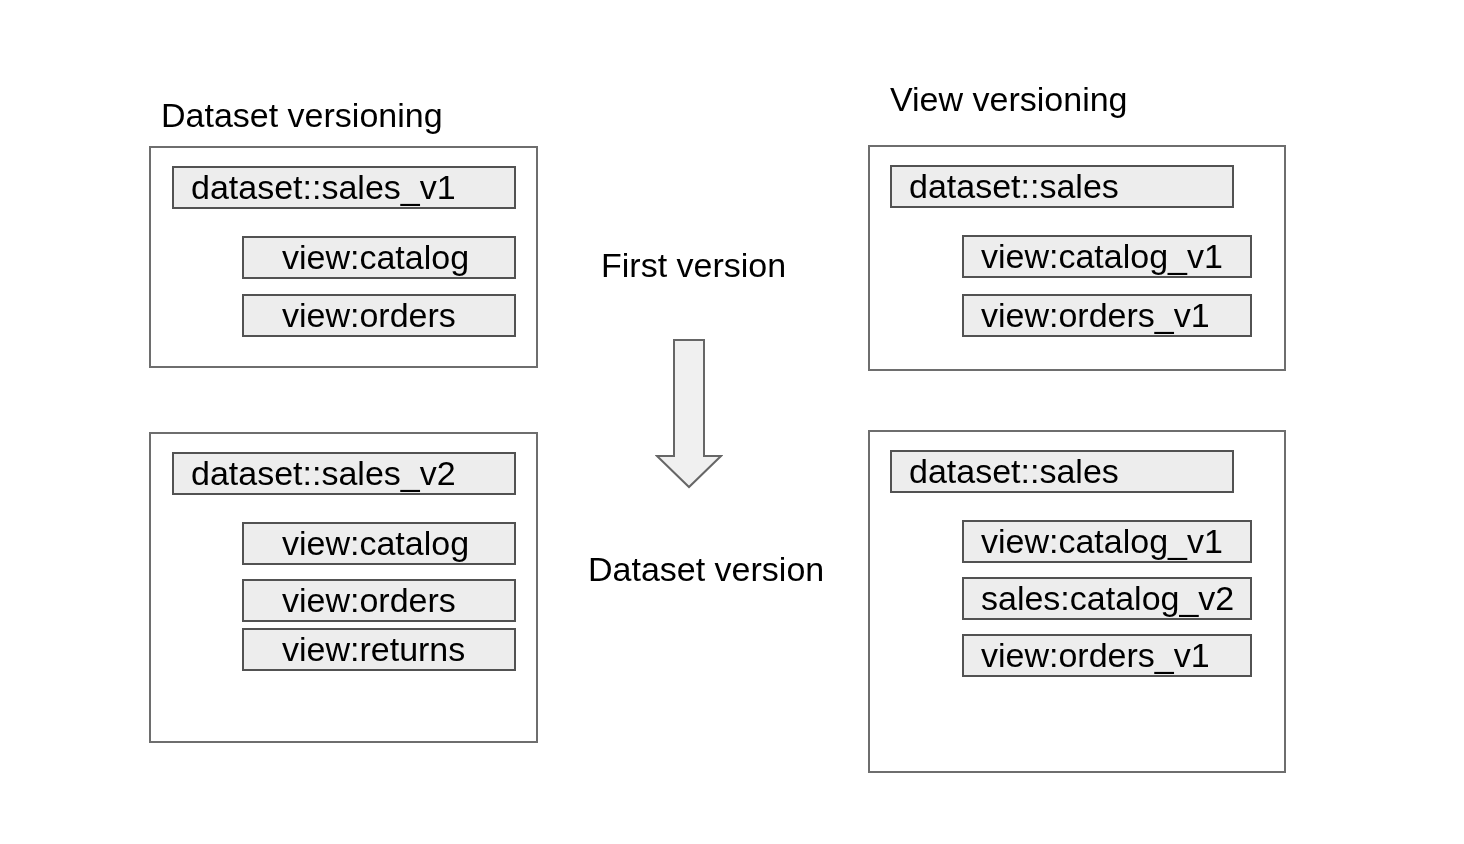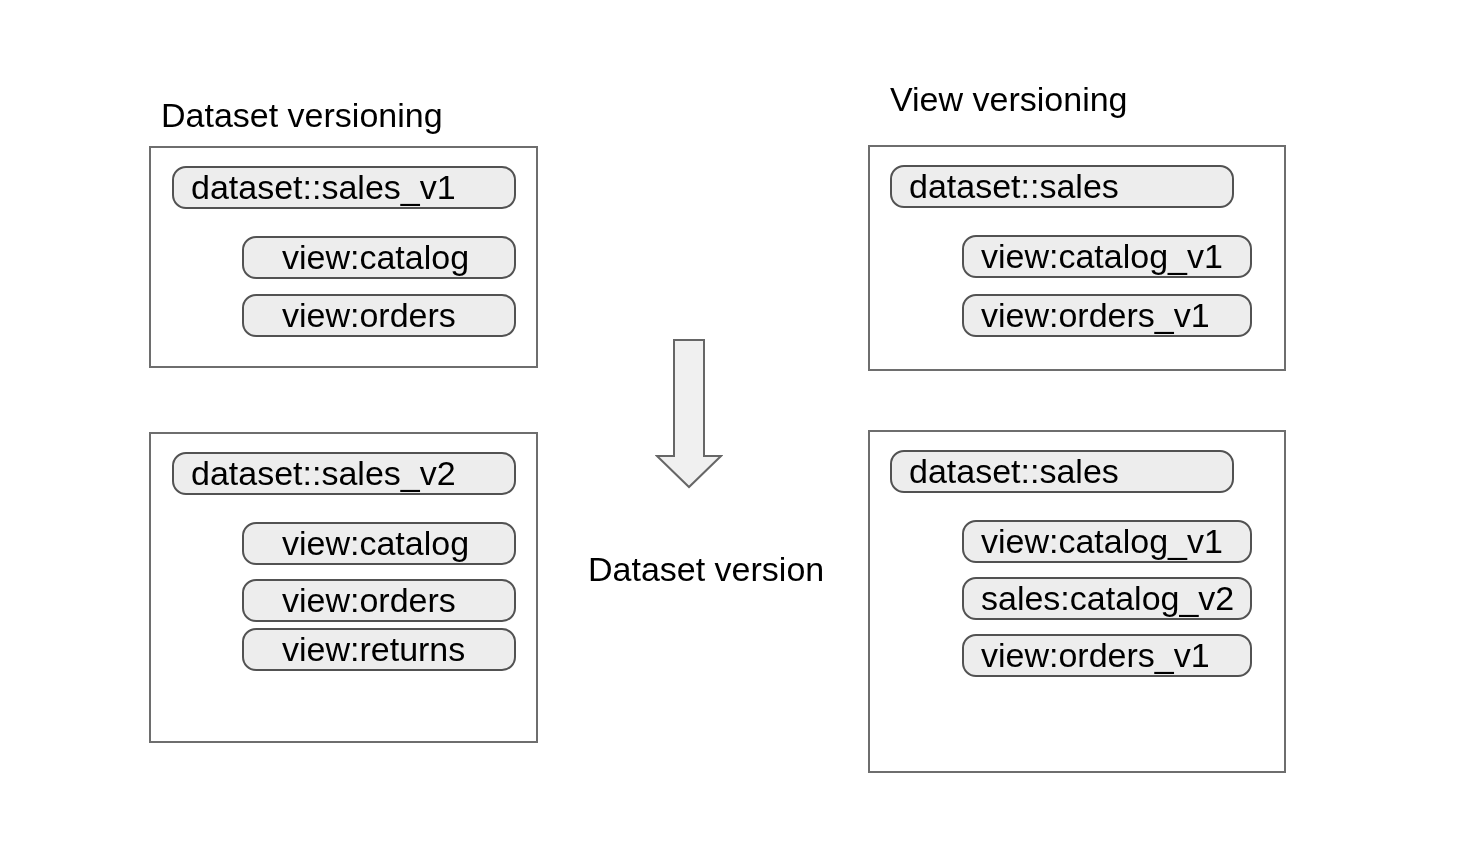--- a/index.html
+++ b/index.html
@@ -28,21 +28,21 @@
     background: #ffffff;
     border: 2px solid var(--box-border, #6e6e6e);
     box-sizing: border-box;
   }
   .chip {
     position: absolute;
     height: 43px;
     box-sizing: border-box;
     background: var(--pill-fill, #ededed);
     border: 2px solid var(--pill-border, #525252);
-    border-radius: 14px;
+    border-radius: 0;
     display: flex;
     align-items: center;
     padding-left: 17px;
     font-size: 34px;
     white-space: nowrap;
     overflow: hidden;
   }
   .dataset-chip { left: 20px; top: 18px; width: 344px; }
   .left-col  .view-chip { left: 91px; width: 274px; padding-left: 38px; }
   .right-col .view-chip { left: 92px; width: 290px; }
@@ -89,20 +89,21 @@
     <div class="chip view-chip" style="top:194px;">view:returns</div>
   </div>
 
   <div class="vbox right-col" style="left:868px; top:430px; width:418px; height:343px;">
     <div class="chip dataset-chip">dataset::sales</div>
     <div class="chip view-chip" style="top:88px;">view:catalog_v1</div>
     <div class="chip view-chip" style="top:145px;">sales:catalog_v2</div>
     <div class="chip view-chip" style="top:202px;">view:orders_v1</div>
   </div>
 
+  <div class="center-label" style="left:601px; top:246px;">First version</div>
 
   <div class="arrow-wrap">
     <svg width="68" height="152" viewBox="0 0 68 152" xmlns="http://www.w3.org/2000/svg">
       <polygon points="19,2 49,2 49,118 66,118 34,149 2,118 19,118" fill="var(--arrow-fill, #f0f0f0)" stroke="var(--arrow-stroke, #666666)" stroke-width="2" stroke-linejoin="miter"></polygon>
     </svg>
   </div>
 
   <div class="center-label" style="left:588px; top:550px;">Dataset version</div>
 
 </div>

